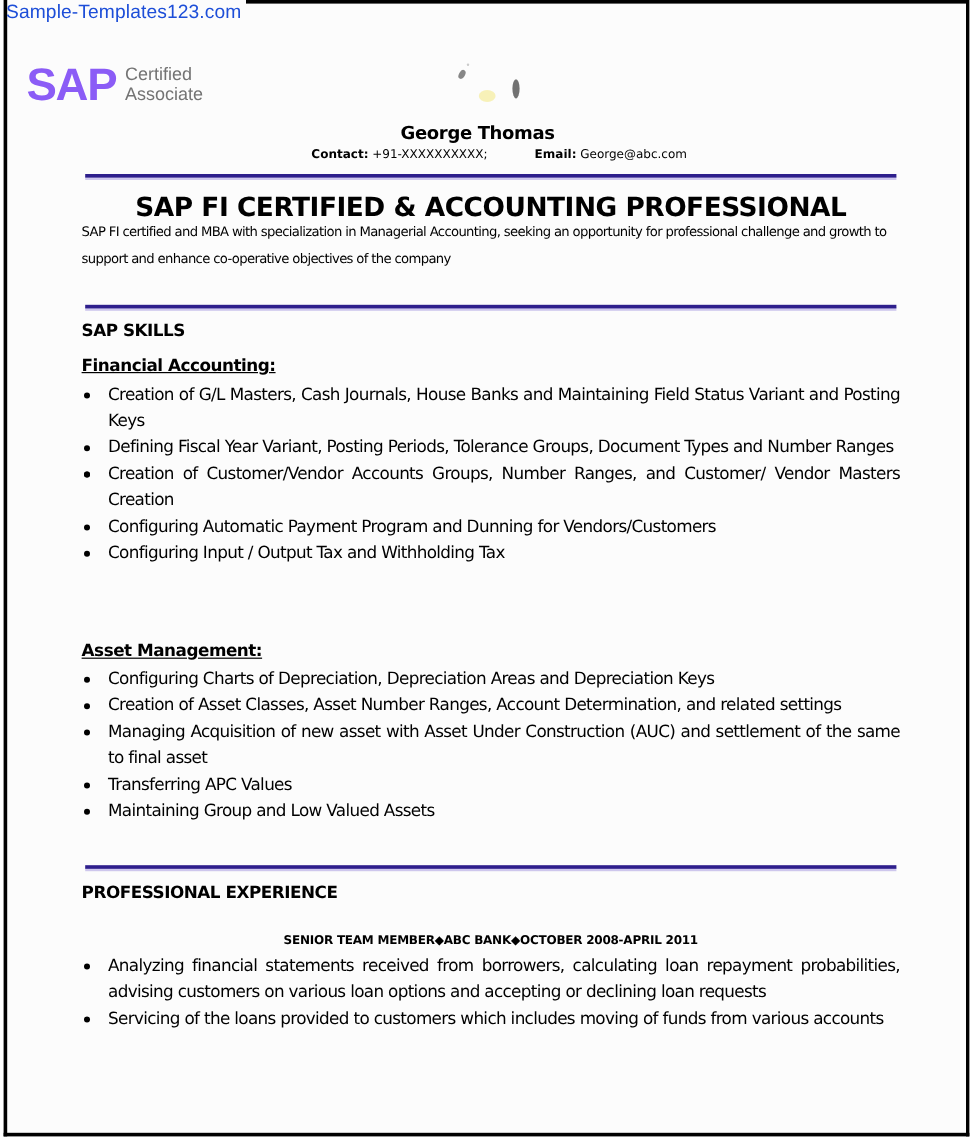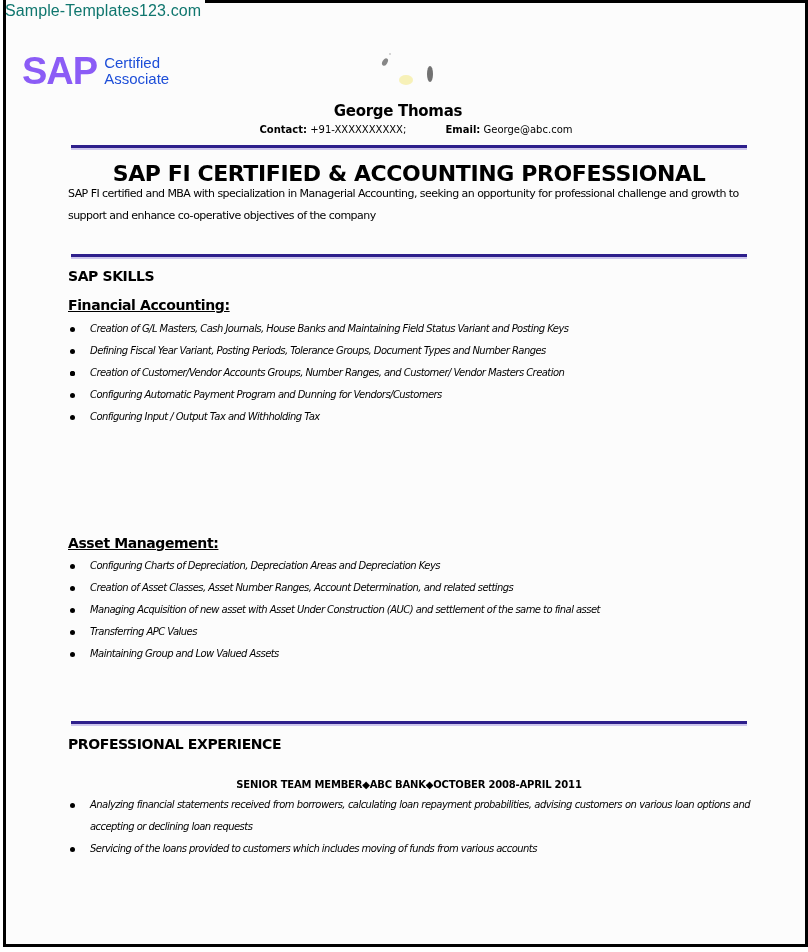--- a/index.html
+++ b/index.html
@@ -1,35 +1,35 @@
 <!DOCTYPE html>
 <html><head>
 <meta charset="utf-8">
 <style>
   html, body { margin: 0; padding: 0; background: #ffffff; }
   body { width: 808px; height: 952px; position: relative; overflow: hidden; font-family: "Liberation Sans", sans-serif; color: #000; }
-  .watermark { position: absolute; left: 5px; top: 2px; font-family: "Liberation Sans", sans-serif; font-size: 16px; color: #0f766e; letter-spacing: 0.1px; }
+  .watermark { position: absolute; left: 5px; top: 2px; font-family: "Liberation Sans", sans-serif; font-size: 16px; color: #1d4ed8; letter-spacing: 0.1px; }
   .frame { position: absolute; left: 3px; top: 0px; width: 799px; height: 944px; border-left: 3px solid #000; border-right: 3px solid #000; border-bottom: 3px solid #000; border-top: 0; background: #fcfcfc; }
   .frame-top { position: absolute; left: 205px; top: 0; width: 600px; height: 3px; background: #000; }
   .logo { position: absolute; left: 22px; top: 52px; display: flex; align-items: center; }
   .logo-sap { font-family: "Liberation Sans", sans-serif; font-weight: bold; font-size: 38px; color: #8b5cf6; letter-spacing: -1px; line-height: 38px; }
-  .logo-sub { margin-left: 7px; font-family: "Liberation Sans", sans-serif; font-size: 15px; line-height: 16px; color: #1d4ed8; }
+  .logo-sub { margin-left: 7px; font-family: "Liberation Sans", sans-serif; font-size: 15px; line-height: 16px; color: #737373; }
   .smudge { position: absolute; }
   .content { position: absolute; left: 68px; top: 0; width: 682px; font-family: "DejaVu Sans Condensed", "DejaVu Sans", sans-serif; }
   .name { position: absolute; left: 0; width: 660px; top: 102px; text-align: center; font-weight: bold; font-size: 15px; font-family: "DejaVu Sans", sans-serif; letter-spacing: -0.3px; }
   .contact { position: absolute; left: 0; width: 660px; top: 124px; text-align: center; font-size: 10px; font-family: "DejaVu Sans", sans-serif; }
   .contact b { font-weight: bold; margin-left: 36px; }
   .divider { position: absolute; left: 3px; width: 676px; height: 3px; background: #2e1f8c; box-shadow: 0 2px 0 rgba(120,100,210,0.35); }
   .title { position: absolute; left: 0; width: 682px; top: 161px; text-align: center; font-weight: bold; font-size: 22px; font-family: "DejaVu Sans", sans-serif; letter-spacing: -0.4px; }
   .text { position: absolute; left: 0; font-size: 11px; line-height: 22px; font-family: "DejaVu Sans", sans-serif; letter-spacing: -0.55px; }
   .summary { top: 183px; width: 684px; }
   .h2 { position: absolute; left: 0; font-weight: bold; font-size: 14px; font-family: "DejaVu Sans", sans-serif; letter-spacing: -0.4px; }
   .h3 { position: absolute; left: 0; font-weight: bold; font-size: 14px; font-family: "DejaVu Sans", sans-serif; text-decoration: underline; letter-spacing: -0.4px; }
   ul.bullets { position: absolute; left: 0; margin: 0; padding: 0; list-style: none; width: 682px; }
-  ul.bullets li { position: relative; padding-left: 22px; font-size: 10px; line-height: 22px; font-family: "DejaVu Sans", sans-serif; letter-spacing: -0.55px; text-align: justify; font-style: italic; }
+  ul.bullets li { position: relative; padding-left: 22px; font-size: 14px; line-height: 22px; font-family: "DejaVu Sans", sans-serif; letter-spacing: -0.55px; text-align: justify; }
   ul.bullets li .dot { position: absolute; left: 2px; top: 9px; width: 5px; height: 5px; border-radius: 50%; background: #000; }
   .job { position: absolute; left: 0; width: 682px; top: 779px; text-align: center; font-weight: bold; font-size: 10px; font-family: "DejaVu Sans", sans-serif; letter-spacing: -0.2px; }
 </style>
 </head>
 <body>
 
 <div class="frame"></div>
 <div class="frame-top"></div>
 <div class="watermark">Sample-Templates123.com</div>
 

